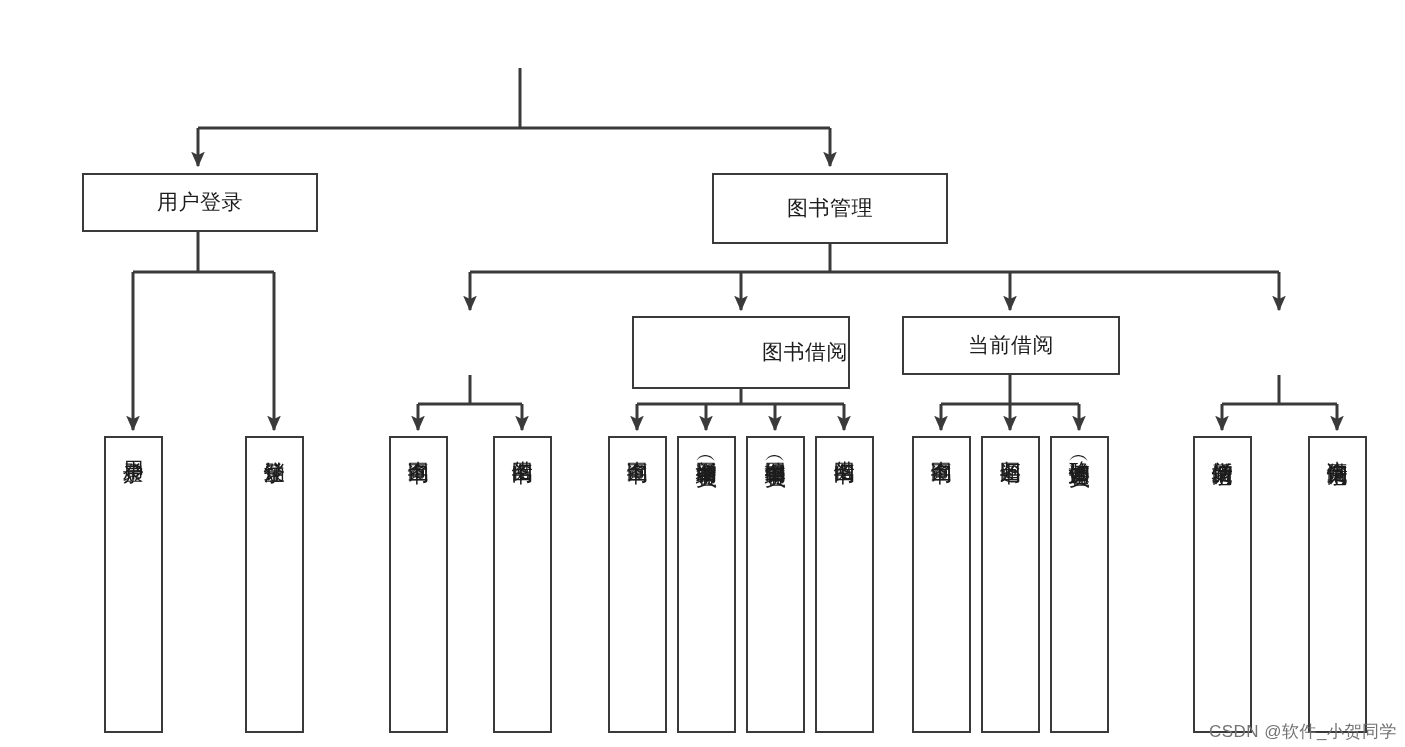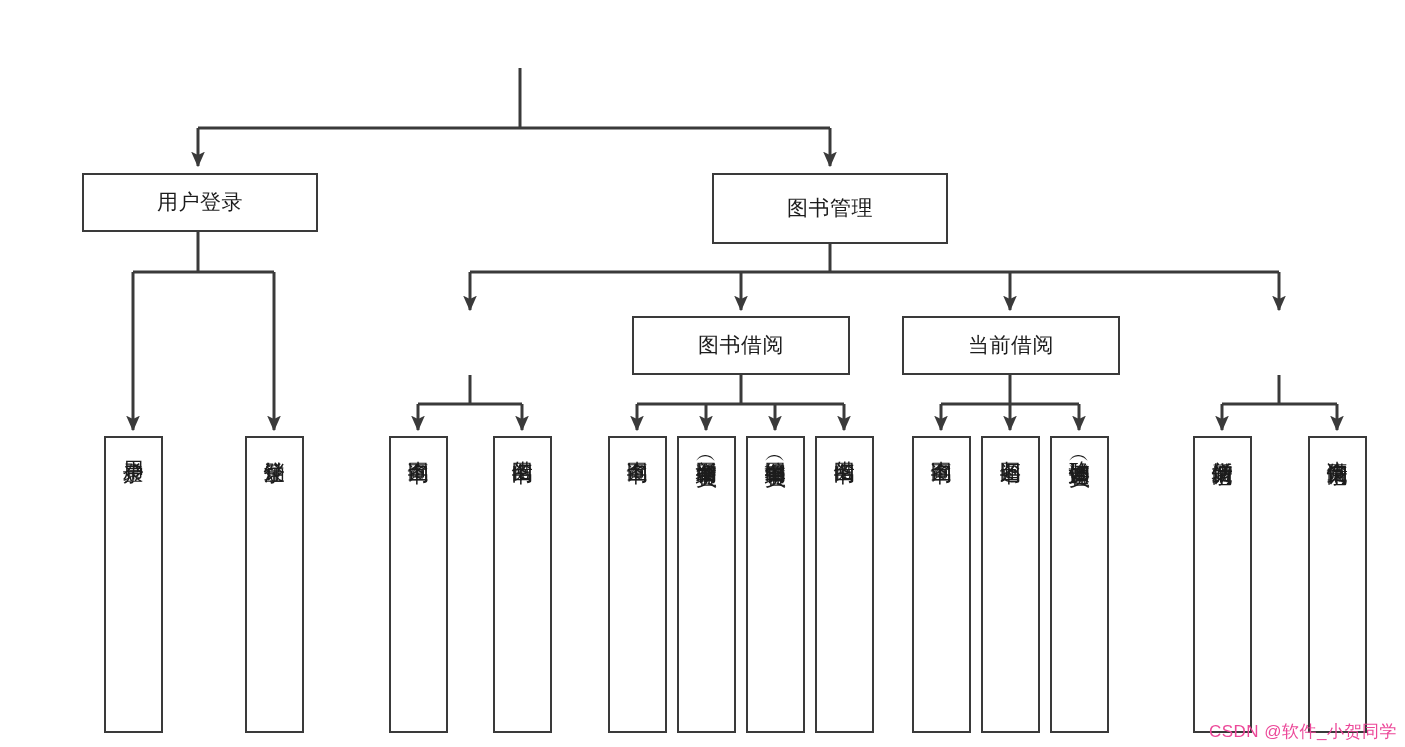--- a/index.html
+++ b/index.html
@@ -54,21 +54,21 @@
     font-size: 21px;
     line-height: 1.32;
     letter-spacing: 1px;
     white-space: nowrap;
   }
   .watermark {
     position: absolute;
     right: 8px;
     bottom: 4px;
     font-size: 17px;
-    color: #ec4899;
+    color: #737373;
     z-index: 5;
     white-space: nowrap;
     letter-spacing: 0.5px;
   }
 </style>
 </head>
 <body>
 
 <div id="canvas">
 
@@ -123,21 +123,21 @@
   </svg>
 
 
   <div class="node" style="left:82px; top:173px; width:236px; height:59px;">
     <span class="label">用户登录</span>
   </div>
   <div class="node" style="left:712px; top:173px; width:236px; height:71px;">
     <span class="label">图书管理</span>
   </div>
 
-  <div class="node" style="left:632px; top:316px; width:218px; height:59px;">
+  <div class="node" style="left:632px; top:316px; width:218px; height:73px;justify-content:flex-end;">
     <span class="label">图书借阅</span>
   </div>
   <div class="node" style="left:902px; top:316px; width:218px; height:59px;">
     <span class="label">当前借阅</span>
   </div>
 
   <div class="node vertical" style="left:104px; top:436px; width:59px; height:297px;">
     <span class="label">用户登录</span>
   </div>
   <div class="node vertical" style="left:245px; top:436px; width:59px; height:297px;">

